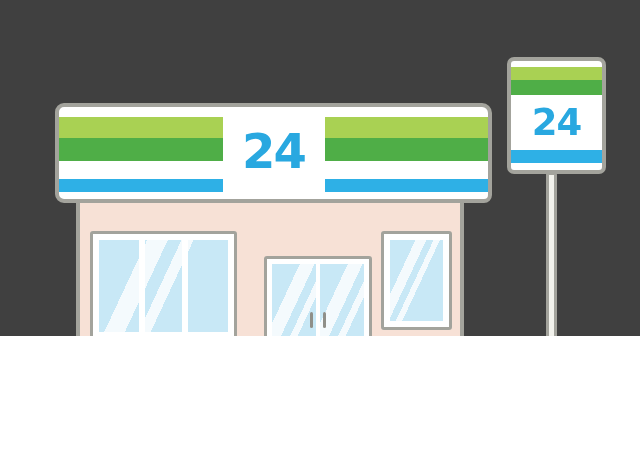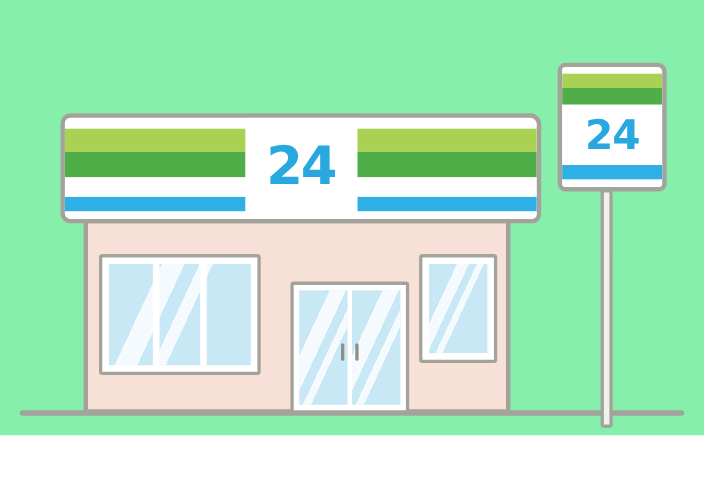--- a/index.html
+++ b/index.html
@@ -2,22 +2,22 @@
 <html style="--stripe-yellow-green: #a9d153; --stripe-green: #4fae47; --stripe-blue: #2eb0e6; --sign-text-blue: #29a8e0; --wall-pink: #f7e1d6; --glass-blue: #c8e8f6; --frame-white: #ffffff; --outline-gray: #a3a39c; --pole-gray: #f2f2ec; --handle-gray: #8f8f89;"><head>
 <meta charset="utf-8">
 <style>
   * { margin: 0; padding: 0; box-sizing: border-box; }
   html, body { background: #ffffff; }
   body { font-family: "DejaVu Sans", sans-serif; }
 
   .scene {
     position: relative;
     width: 640px;
-    height: 396px;
-    background: #86efac;
+    height: 336px;
+    background: #404040;
     overflow: hidden;
   }
 
   
   .ground-line {
     position: absolute;
     left: 18px; top: 373px;
     width: 604px; height: 5px;
     background: var(--outline-gray, #a3a39c);
     border-radius: 3px;

